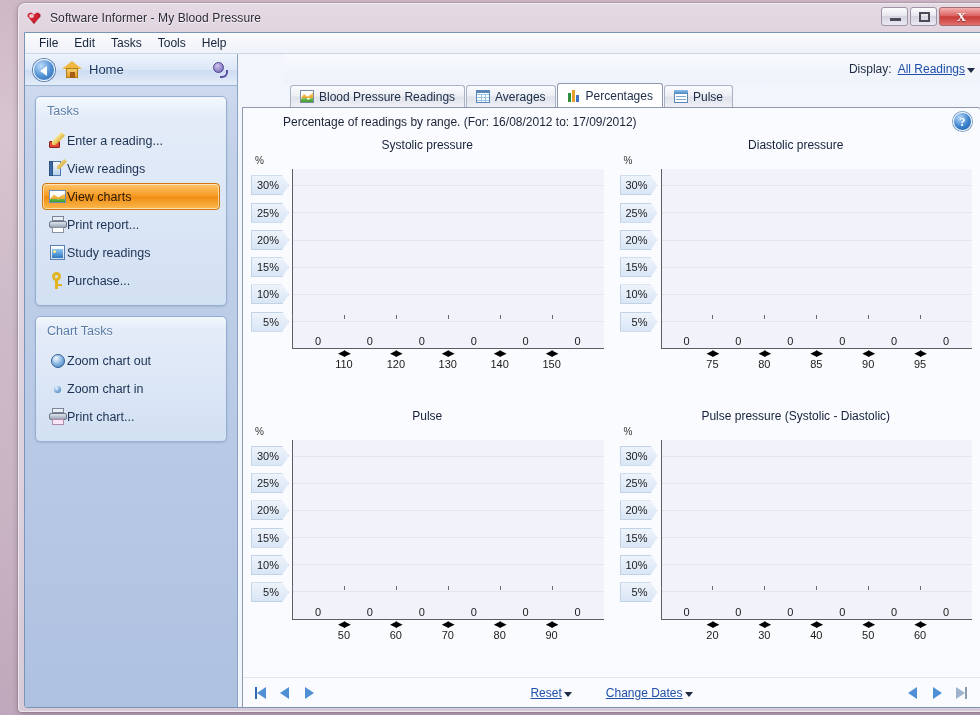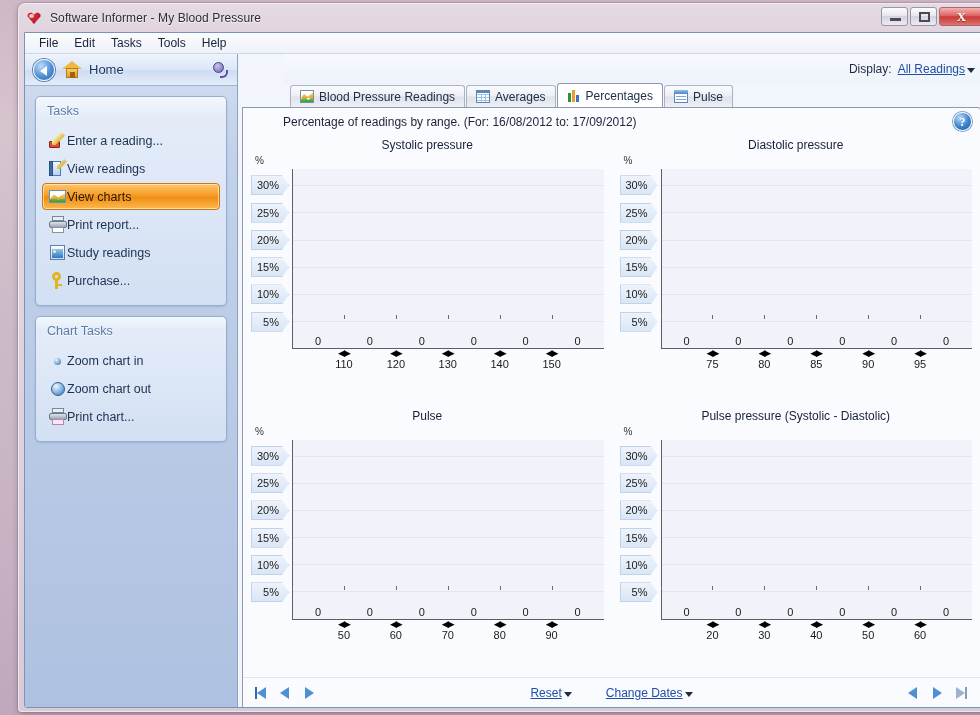--- a/index.html
+++ b/index.html
@@ -459,30 +459,30 @@
                 </span>
               <span>Purchase...</span>
             </div>
           </div>
         </div>
 
         <div class="panel">
           <div class="panel-head">Chart Tasks</div>
           <div class="panel-body">
             <div class="task">
+              <span class="ti ic-zout">
+                  <i class="dot"></i>
+                </span>
+              <span>Zoom chart out</span>
+            </div>
+            <div class="task">
               <span class="ti ic-zin">
                   <i class="dot"></i>
                 </span>
               <span>Zoom chart in</span>
-            </div>
-            <div class="task">
-              <span class="ti ic-zout">
-                  <i class="dot"></i>
-                </span>
-              <span>Zoom chart out</span>
             </div>
             <div class="task">
               <span class="ti ic-pchart">
                   <i class="top"></i>
                   <i class="mid"></i>
                   <i class="out"></i>
                 </span>
               <span>Print chart...</span>
             </div>
           </div>

